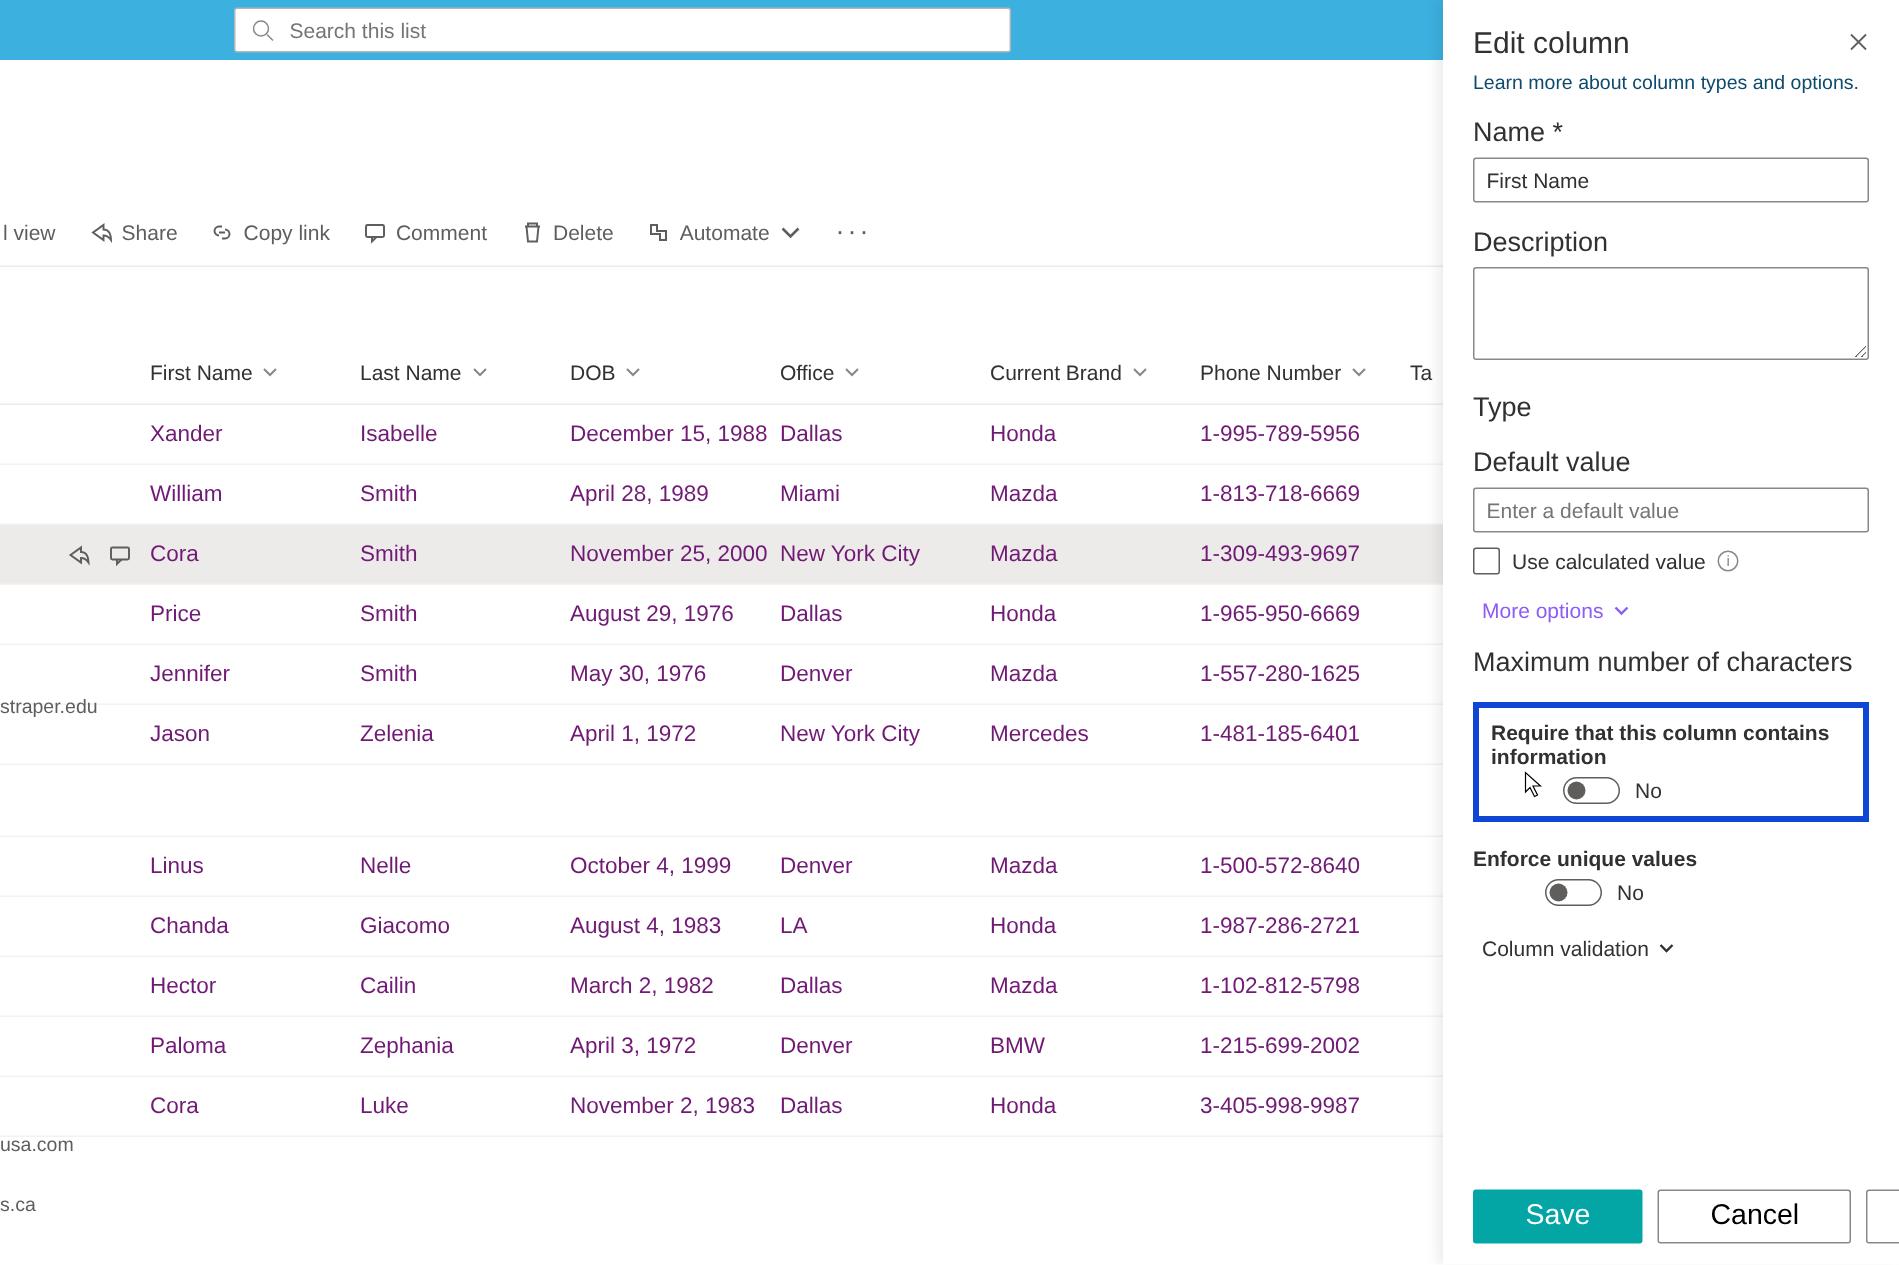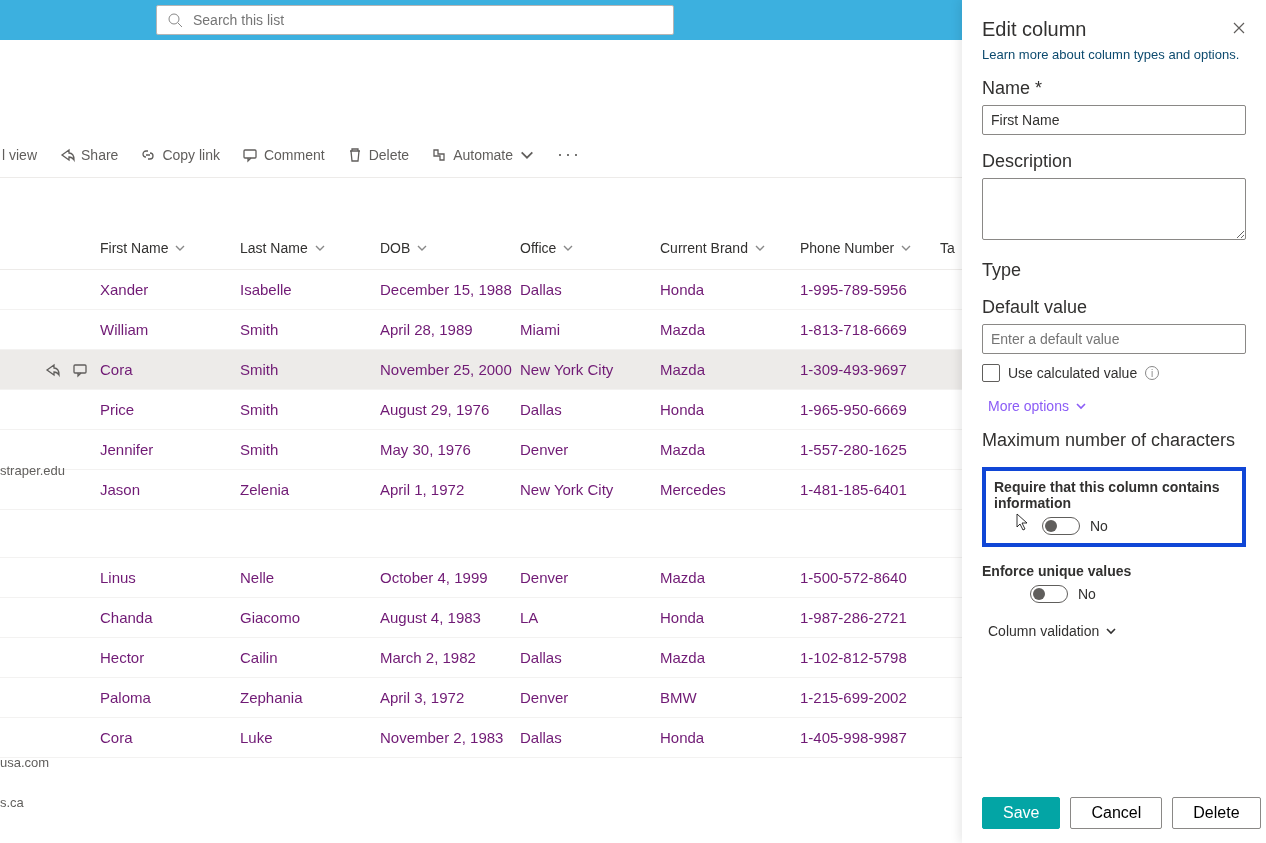--- a/index.html
+++ b/index.html
@@ -93,21 +93,21 @@
   }
   .toggle .knob { width:12px; height:12px; background:#605e5c; border-radius:50%; position:absolute; top:2px; left:2px;}
   .section-label { font-size:14px; color:#323130; margin-top:16px; }
   .cursor {
     position:absolute; width:14px; height:18px; pointer-events:none;
   }
   .panel-footer {
     position:absolute; bottom:0; right:0; width:304px; background:#fff; padding: 10px 20px 14px;
     display:flex; gap:10px;
   }
-  .btn { padding:6px 20px; font-size:16px; border:1px solid #8a8886; border-radius:2px; background:#fff; cursor:pointer; }
+  .btn { padding:6px 34px; font-size:19px; border:1px solid #8a8886; border-radius:2px; background:#fff; cursor:pointer; }
   .btn.primary { background:#03a5a5; color:#fff; border:1px solid #03a5a5; }
   .leftcut { overflow:hidden; }
   
   .leftfrag { position:absolute; left:0; font-size:13px; color:#605e5c; }
 </style>
 </head>
 <body>
 
 <div class="topbar">
   <div class="searchbox">
@@ -316,21 +316,21 @@
         <div>1-215-699-2002</div>
         <div></div>
       </div>
       <div class="row data">
         <div class="precol"></div>
         <div>Cora</div>
         <div>Luke</div>
         <div>November 2, 1983</div>
         <div>Dallas</div>
         <div>Honda</div>
-        <div>1-405-998-9987</div>
+        <div>3-405-998-9987</div>
         <div></div>
       </div>
     </div>
 </div>
 
 <span class="leftfrag" style="top:463px">straper.edu</span>
 <span class="leftfrag" style="top:755px">usa.com</span>
 <span class="leftfrag" style="top:795px">s.ca</span>
 
 <div class="panel">

